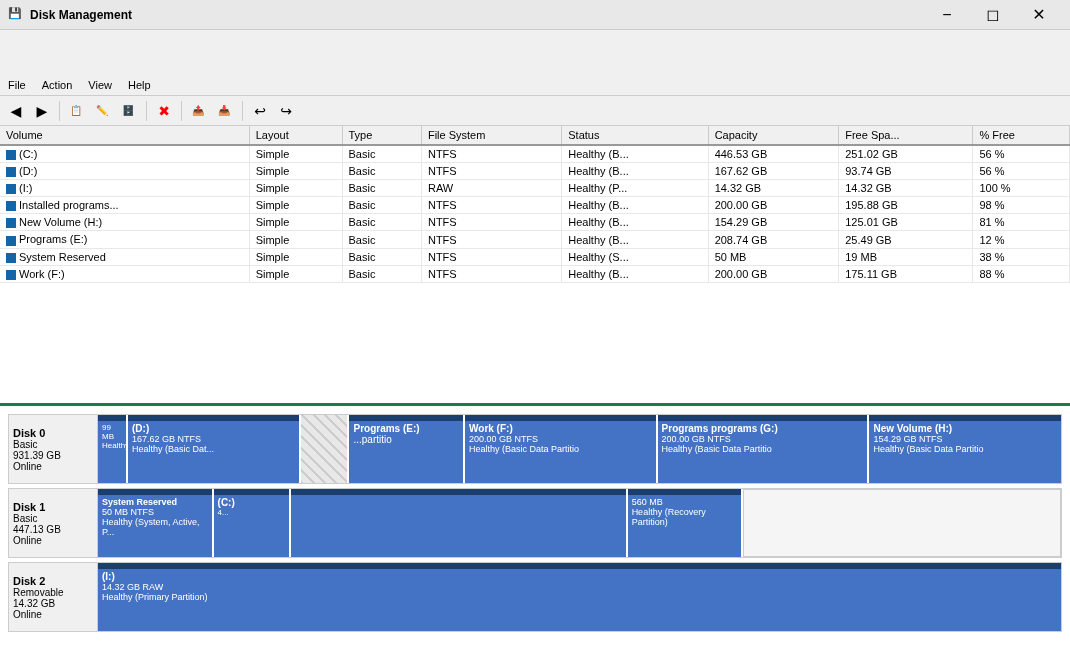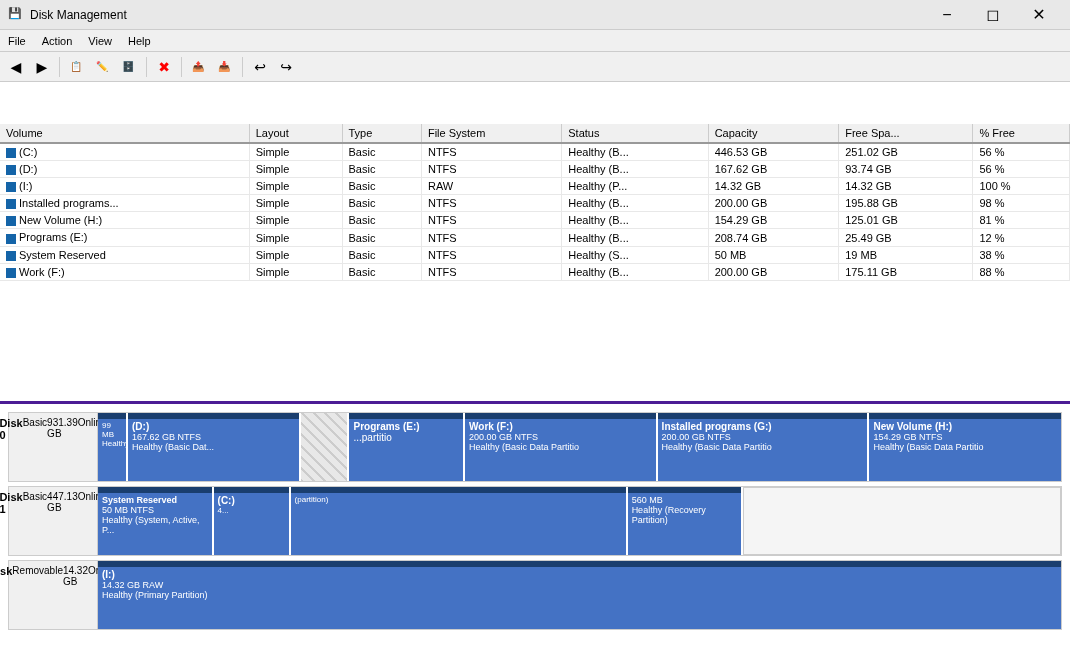--- a/index.html
+++ b/index.html
@@ -9,36 +9,37 @@
     .title-bar {
       background: #e8e8e8;
       height: 30px;
       display: flex;
       align-items: center;
       padding: 0 8px;
       border-bottom: 1px solid #ccc;
       user-select: none;
     }
     .title-bar-icon { width: 16px; height: 16px; margin-right: 6px; }
-    .title-bar-text { flex: 1; font-size: 12px; font-weight: normal; }
+    .title-bar-text { flex: 1; font-size: 12px; font-weight: bold; }
     .title-bar-buttons { display: flex; gap: 0; }
     .title-btn {
       width: 46px; height: 30px;
       border: none; background: transparent;
       cursor: pointer; font-size: 16px; line-height: 1;
       display: flex; align-items: center; justify-content: center;
     }
 
     
     .menu-bar {
       background: #f0f0f0;
       height: 22px;
       display: flex;
       align-items: center;
       border-bottom: 1px solid #ccc;
+      margin-top: 44px;
     }
     .menu-item {
       padding: 2px 8px;
       cursor: pointer;
       height: 22px;
       display: flex; align-items: center;
     }
 
     
     .toolbar {
@@ -65,22 +66,21 @@
       display: flex;
       flex-direction: column;
       height: calc(668px - 82px);
       background: white;
     }
 
     
     .table-section {
       height: 280px;
       overflow-y: auto;
-      border-bottom: 3px solid #4c1d95;
-      margin-top: 42px;
+      border-bottom: 3px solid #15803d;
     }
     table {
       width: 100%;
       border-collapse: collapse;
       font-size: 11px;
     }
     thead tr {
       background: #f0f0f0;
       border-bottom: 2px solid #999;
     }
@@ -114,21 +114,21 @@
       margin: 4px 8px;
       min-height: 70px;
     }
     .disk-label {
       width: 90px;
       min-width: 90px;
       background: #f0f0f0;
       border: 1px solid #ccc;
       padding: 4px;
       font-size: 10px;
-      display: flex; flex-direction: row; justify-content: center;
+      display: flex; flex-direction: column; justify-content: center;
     }
     .disk-label strong { font-size: 11px; }
     .disk-partitions {
       flex: 1;
       display: flex;
       border: 1px solid #ccc;
       border-left: none;
       overflow: hidden;
     }
     .partition {
@@ -317,21 +317,21 @@
           <div class="partition-status" style="font-size:10px;">...partitio</div>
         </div>
         <div class="partition primary" style="flex:0 0 20%; min-width:90px;">
           <div class="part-top-bar"></div>
           <div class="partition-name">Work (F:)</div>
           <div class="partition-size">200.00 GB NTFS</div>
           <div class="partition-status">Healthy (Basic Data Partitio</div>
         </div>
         <div class="partition primary" style="flex:0 0 22%; min-width:100px;">
           <div class="part-top-bar"></div>
-          <div class="partition-name">Installed programs (G:)</div>
+          <div class="partition-name">Programs programs (G:)</div>
           <div class="partition-size">200.00 GB NTFS</div>
           <div class="partition-status">Healthy (Basic Data Partitio</div>
         </div>
         <div class="partition primary" style="flex:1; min-width:90px;">
           <div class="part-top-bar"></div>
           <div class="partition-name">New Volume (H:)</div>
           <div class="partition-size">154.29 GB NTFS</div>
           <div class="partition-status">Healthy (Basic Data Partitio</div>
         </div>
       </div>
@@ -351,21 +351,20 @@
           <div class="partition-size">50 MB NTFS</div>
           <div class="partition-status">Healthy (System, Active, P...</div>
         </div>
         <div class="partition primary" style="flex:0 0 8%; min-width:50px;">
           <div class="part-top-bar"></div>
           <div class="partition-name">(C:)</div>
           <div class="partition-size" style="font-size:8px;">4...</div>
         </div>
         <div class="partition primary" style="flex: 0 0 35%; min-width:120px;">
           <div class="part-top-bar"></div>
-          <div class="partition-status" style="font-size:8px;">(partition)</div>
         </div>
         <div class="partition primary" style="flex:0 0 12%; min-width:80px;">
           <div class="part-top-bar"></div>
           <div class="partition-size">560 MB</div>
           <div class="partition-status">Healthy (Recovery Partition)</div>
         </div>
         <div class="partition" style="flex:1; background:#f5f5f5; border: 1px solid #ccc;">
         </div>
       </div>
     </div>

